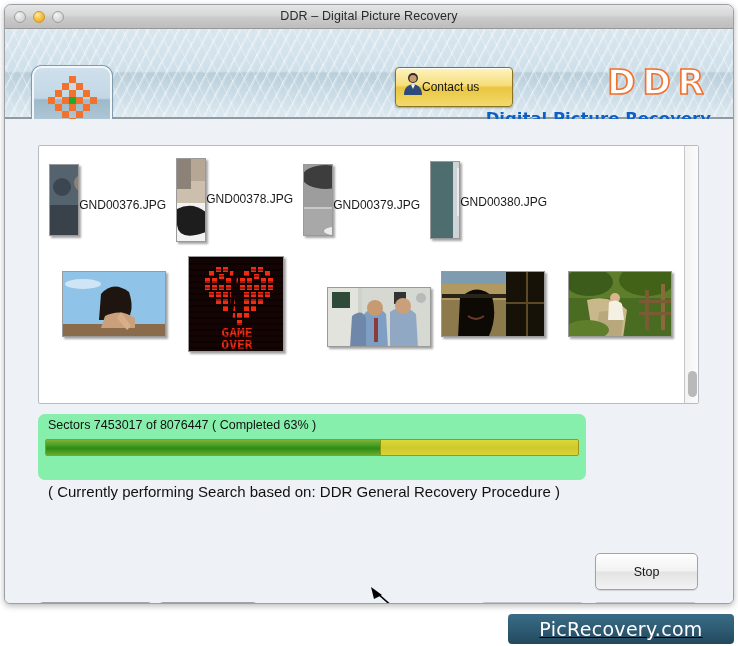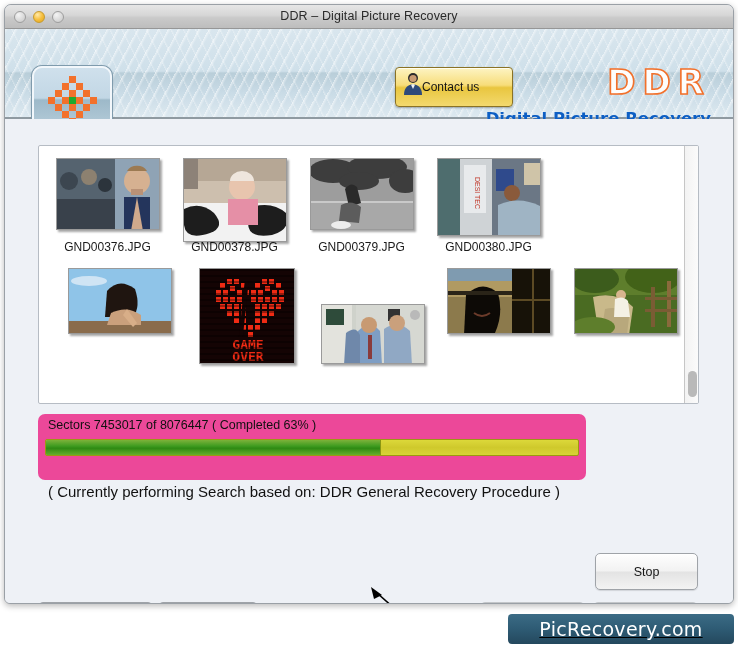--- a/index.html
+++ b/index.html
@@ -110,21 +110,21 @@
     border-radius: 2px;
     overflow: hidden;
   }
   .thumb-grid {
     position: absolute; left: 0; top: 0; right: 14px; bottom: 0;
     padding: 12px 0 0 0;
   }
   .thumb-row { display: flex; }
   .thumb-cell {
     width: 117px; margin-left: 10px;
-    display: flex; flex-direction: column; align-items: center;
+    display: flex; align-items: center;
   }
   .thumb-img {
     width: 104px; height: 72px;
     border: 1px solid #9a9a9a;
     box-shadow: 1.5px 1.5px 2px rgba(0,0,0,.35);
     overflow: hidden; position: relative; background:#222;
   }
   .thumb-name { margin-top: 10px; font-size: 12px; color: #1a1a1a; }
   .thumb-row.r2 { margin-top: 14px; padding-left: 13px; }
   .thumb-row.r2 .thumb-cell { align-items: center; }
@@ -137,21 +137,21 @@
   .vscroll .knob {
     position: absolute; left: 3px; bottom: 6px;
     width: 9px; height: 26px; border-radius: 5px;
     background: #b9b9b9;
   }
 
   
   .progress-panel {
     position: absolute; left: 33px; top: 295px;
     width: 548px; height: 66px;
-    background: #ec4899;
+    background: #86efac;
     border-radius: 7px;
     padding-left: 21px;
   }
   .progress-line1 {
     position: absolute; left: 10px; top: 4px;
     font-size: 12.5px; color: #111;
   }
   .progress-track {
     position: absolute; left: 7px; top: 25px;
     width: 534px; height: 17px;

